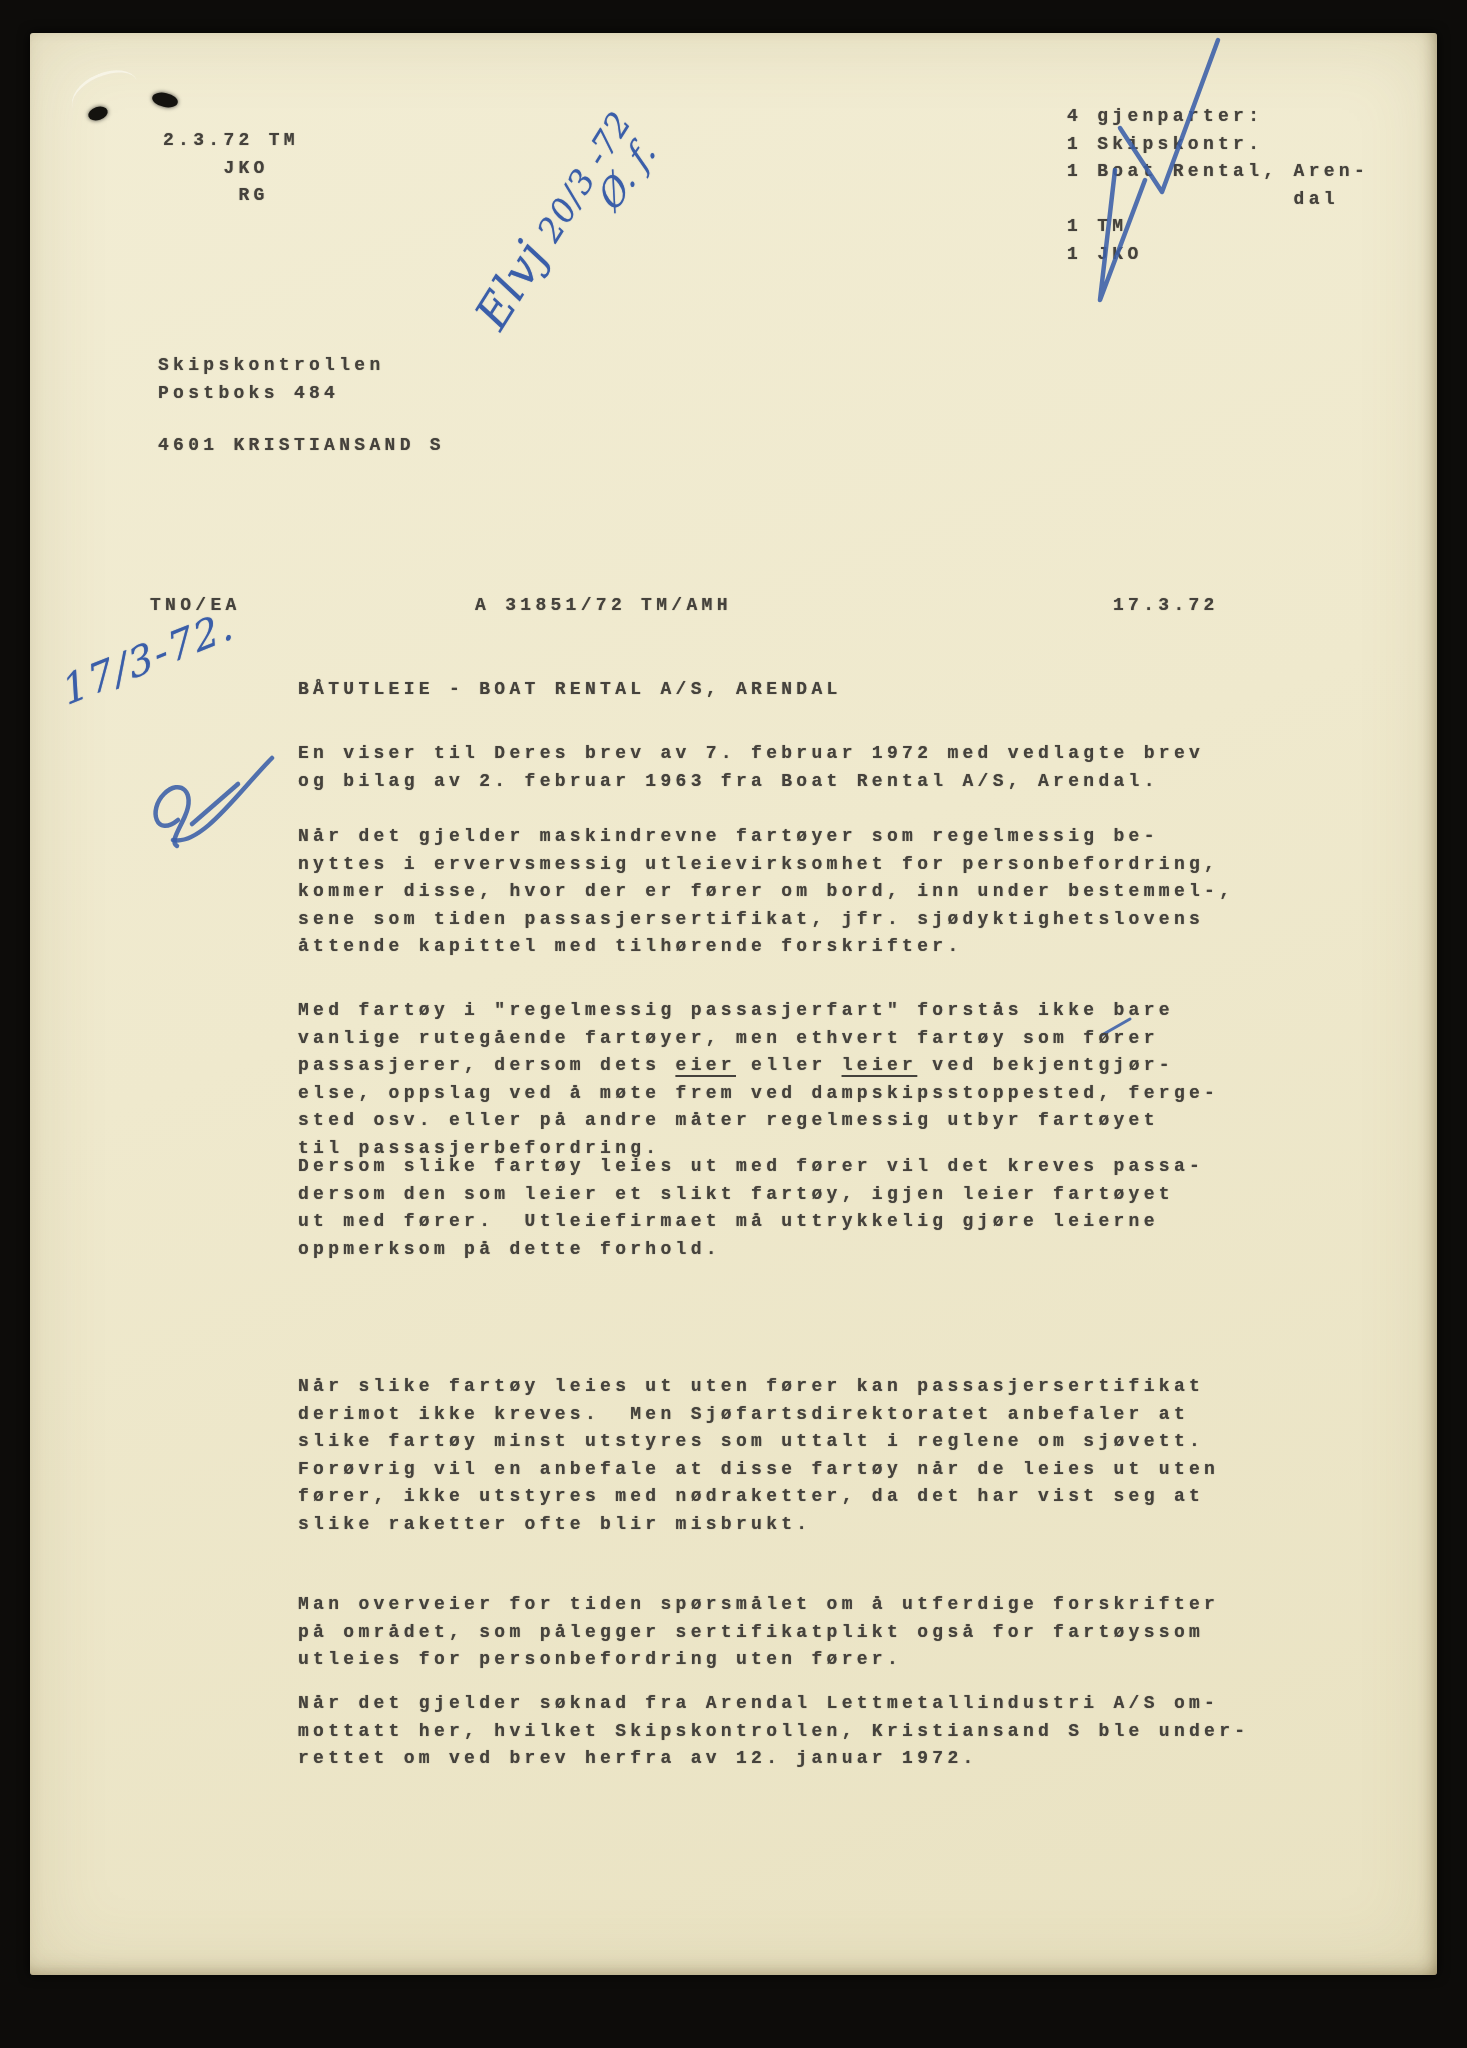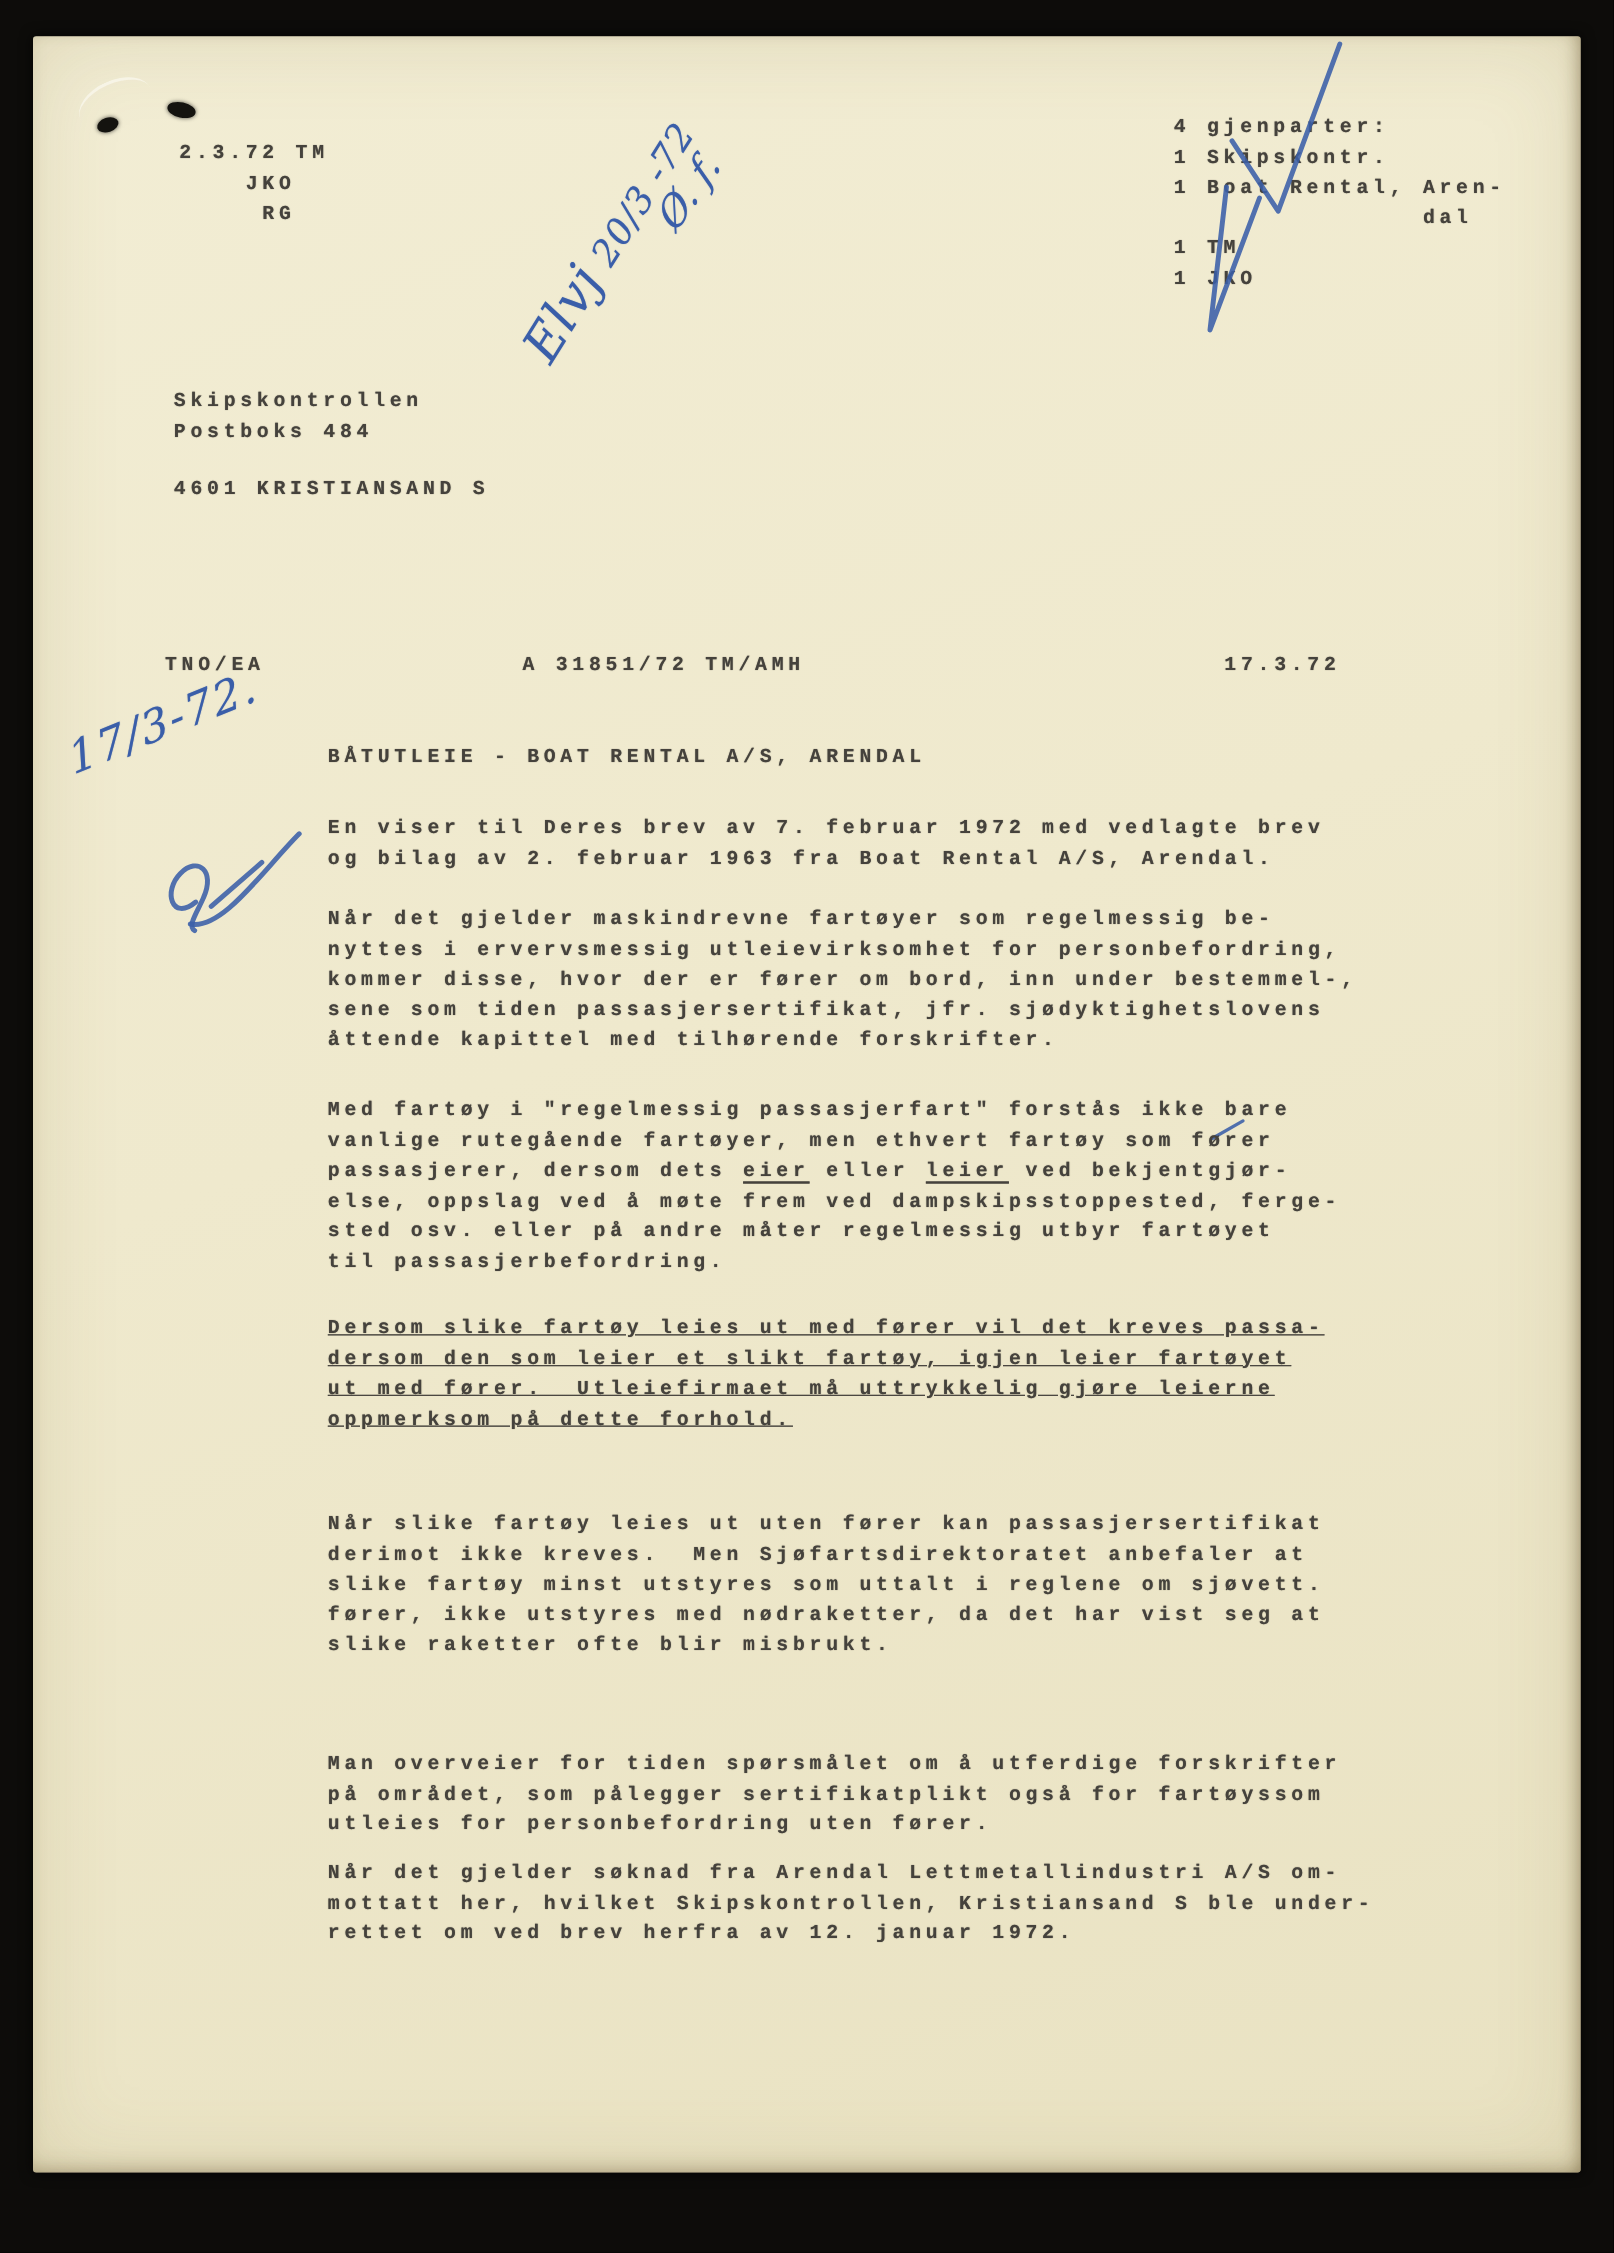--- a/index.html
+++ b/index.html
@@ -107,30 +107,31 @@
           <div class="tline"><span>åttende kapittel med tilhørende forskrifter.</span></div>
         </div>
         <div class="para mono" style="top: 964px;">
           <div class="tline"><span>Med fartøy i "regelmessig passasjerfart" forstås ikke bare</span></div>
           <div class="tline"><span>vanlige rutegående fartøyer, men ethvert fartøy som fører</span></div>
           <div class="tline"><span>passasjerer, dersom dets </span><span class="u">eier</span><span> eller </span><span class="u">leier</span><span> ved bekjentgjør-</span></div>
           <div class="tline"><span>else, oppslag ved å møte frem ved dampskipsstoppested, ferge-</span></div>
           <div class="tline"><span>sted osv. eller på andre måter regelmessig utbyr fartøyet</span></div>
           <div class="tline"><span>til passasjerbefordring.</span></div>
         </div>
-        <div class="para mono" style="top: 1162px; text-decoration: underline;">
+        <div class="para mono" style="top: 1120px;">
           <div class="tline"><span>Dersom slike fartøy leies ut med fører vil det kreves passa-</span></div>
           <div class="tline"><span>dersom den som leier et slikt fartøy, igjen leier fartøyet</span></div>
           <div class="tline"><span>ut med fører.  Utleiefirmaet må uttrykkelig gjøre leierne</span></div>
           <div class="tline"><span>oppmerksom på dette forhold.</span></div>
         </div>
         <div class="para mono" style="top: 1340px;">
           <div class="tline"><span>Når slike fartøy leies ut uten fører kan passasjersertifikat</span></div>
           <div class="tline"><span>derimot ikke kreves.  Men Sjøfartsdirektoratet anbefaler at</span></div>
           <div class="tline"><span>slike fartøy minst utstyres som uttalt i reglene om sjøvett.</span></div>
+          <div class="tline"><span>Forøvrig vil en anbefale at disse fartøy når de leies ut uten</span></div>
           <div class="tline"><span>fører, ikke utstyres med nødraketter, da det har vist seg at</span></div>
           <div class="tline"><span>slike raketter ofte blir misbrukt.</span></div>
         </div>
         <div class="para mono" style="top: 1539px; margin-top: 19px;">
           <div class="tline"><span>Man overveier for tiden spørsmålet om å utferdige forskrifter</span></div>
           <div class="tline"><span>på området, som pålegger sertifikatplikt også for fartøyssom</span></div>
           <div class="tline"><span>utleies for personbefordring uten fører.</span></div>
         </div>
         <div class="para mono" style="top: 1657px;">
           <div class="tline"><span>Når det gjelder søknad fra Arendal Lettmetallindustri A/S om-</span></div>

